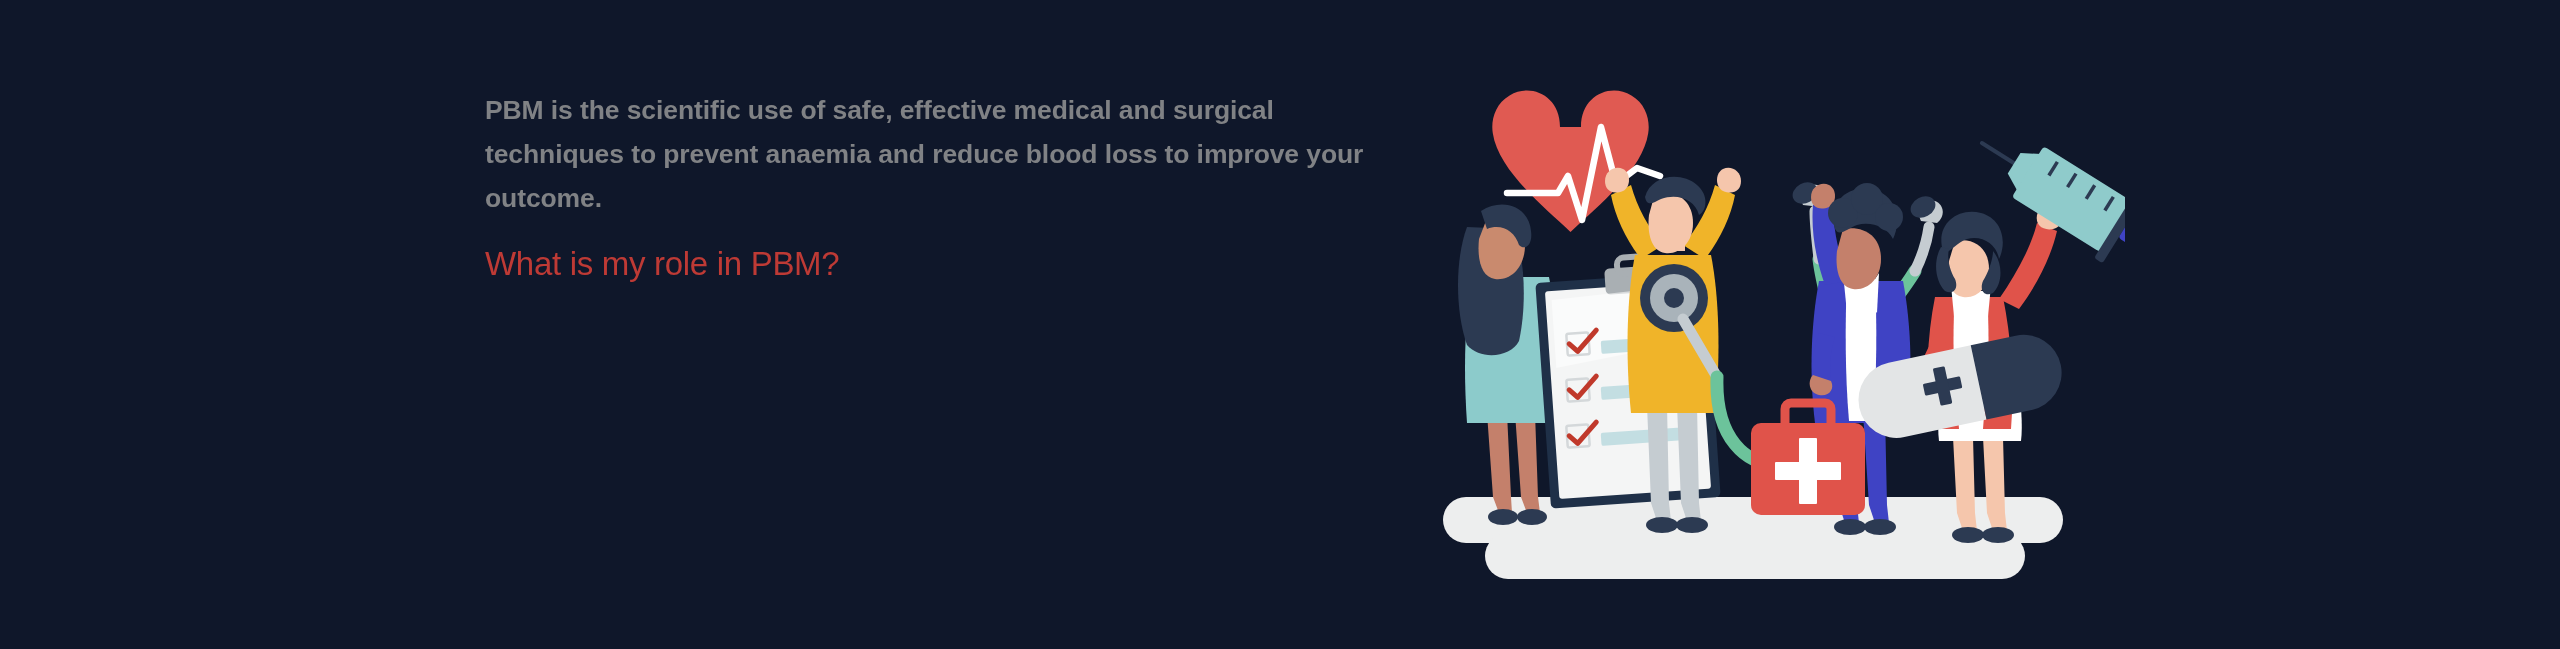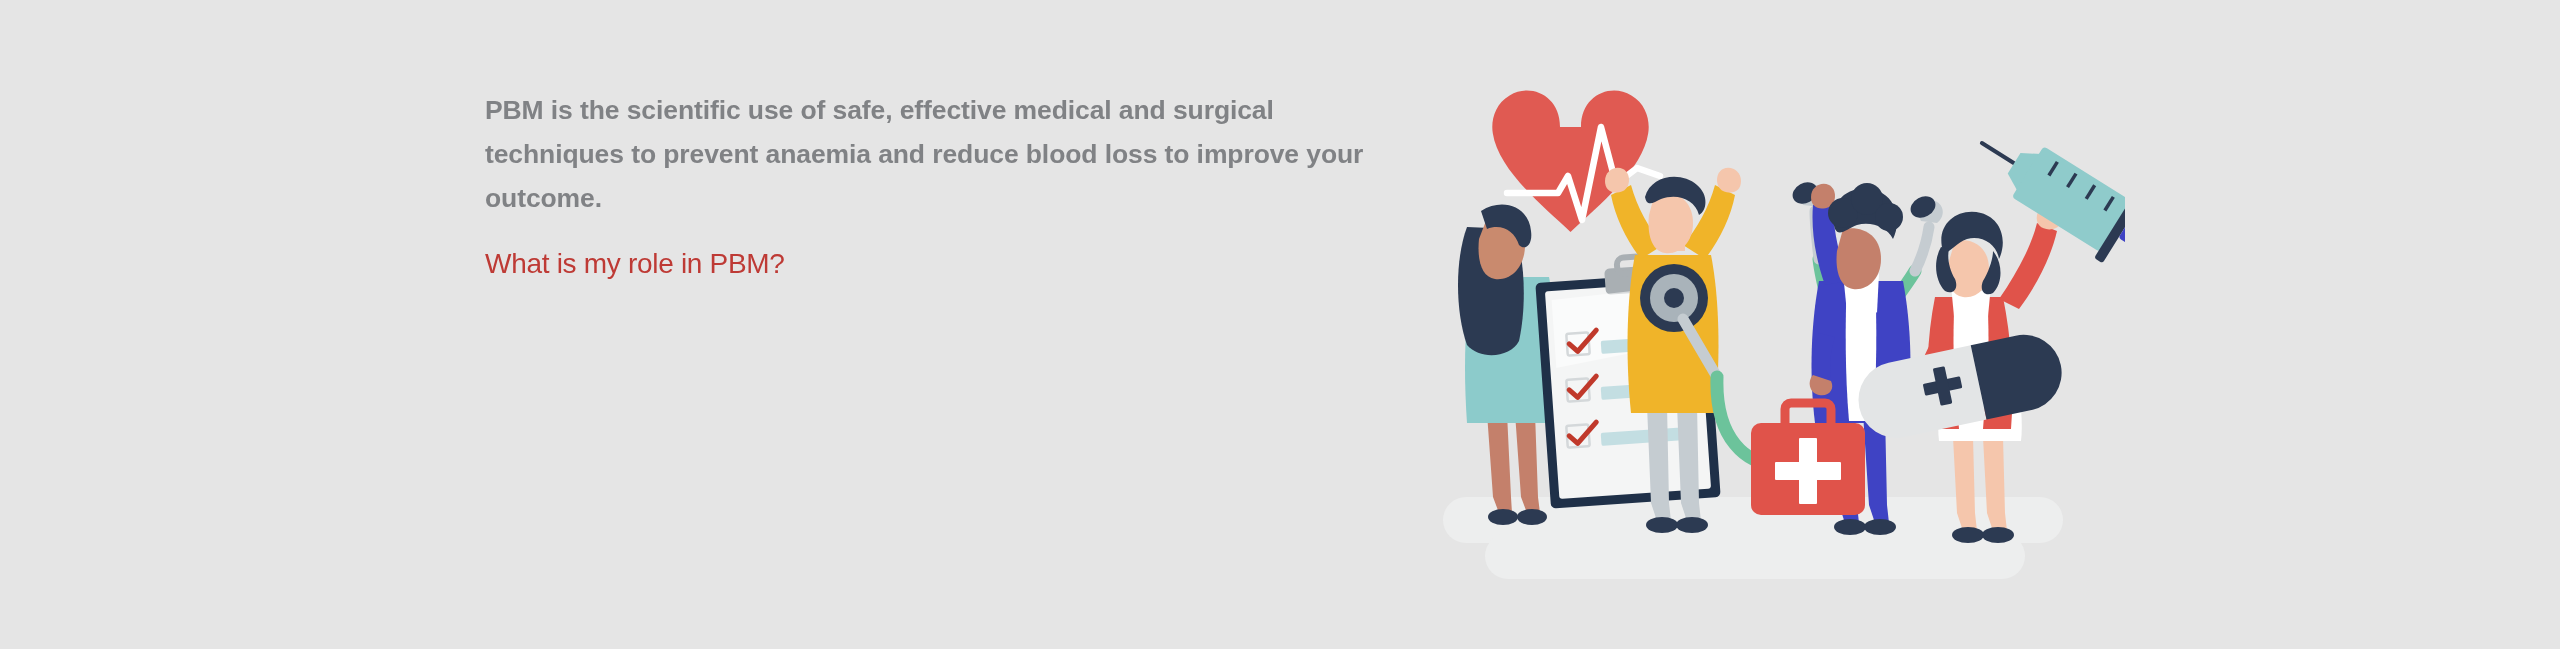--- a/index.html
+++ b/index.html
@@ -3,39 +3,39 @@
 <meta charset="utf-8">
 <style>
   html,body{margin:0;padding:0;}
   body{
     width:2560px;height:649px;
     background:#ffffff;
     font-family:"Liberation Sans", sans-serif;
     overflow:hidden;
     position:relative;
   }
-  .stage{position:absolute;inset:0;background:#e5e5e5;}
+  .stage{position:absolute;inset:0;background:#0f172a;}
 
   
   .text-col{
     position:absolute;
     left:485px;top:88px;
     width:910px;
   }
   .lede{
     font-size:26.5px;
     line-height:44px;
     font-weight:700;
     color:#808285;
     letter-spacing:-0.1px;
     margin:0 0 18px 0;
     max-width:905px;
   }
   .headline{
-    font-size:28px;
+    font-size:33px;
     line-height:52px;
     font-weight:400;
     color:#BE3A35;
     margin:0 0 24px 0;
     letter-spacing:-0.3px;
   }
   .body-copy{
     font-size:17.5px;
     line-height:30px;
     font-weight:400;

